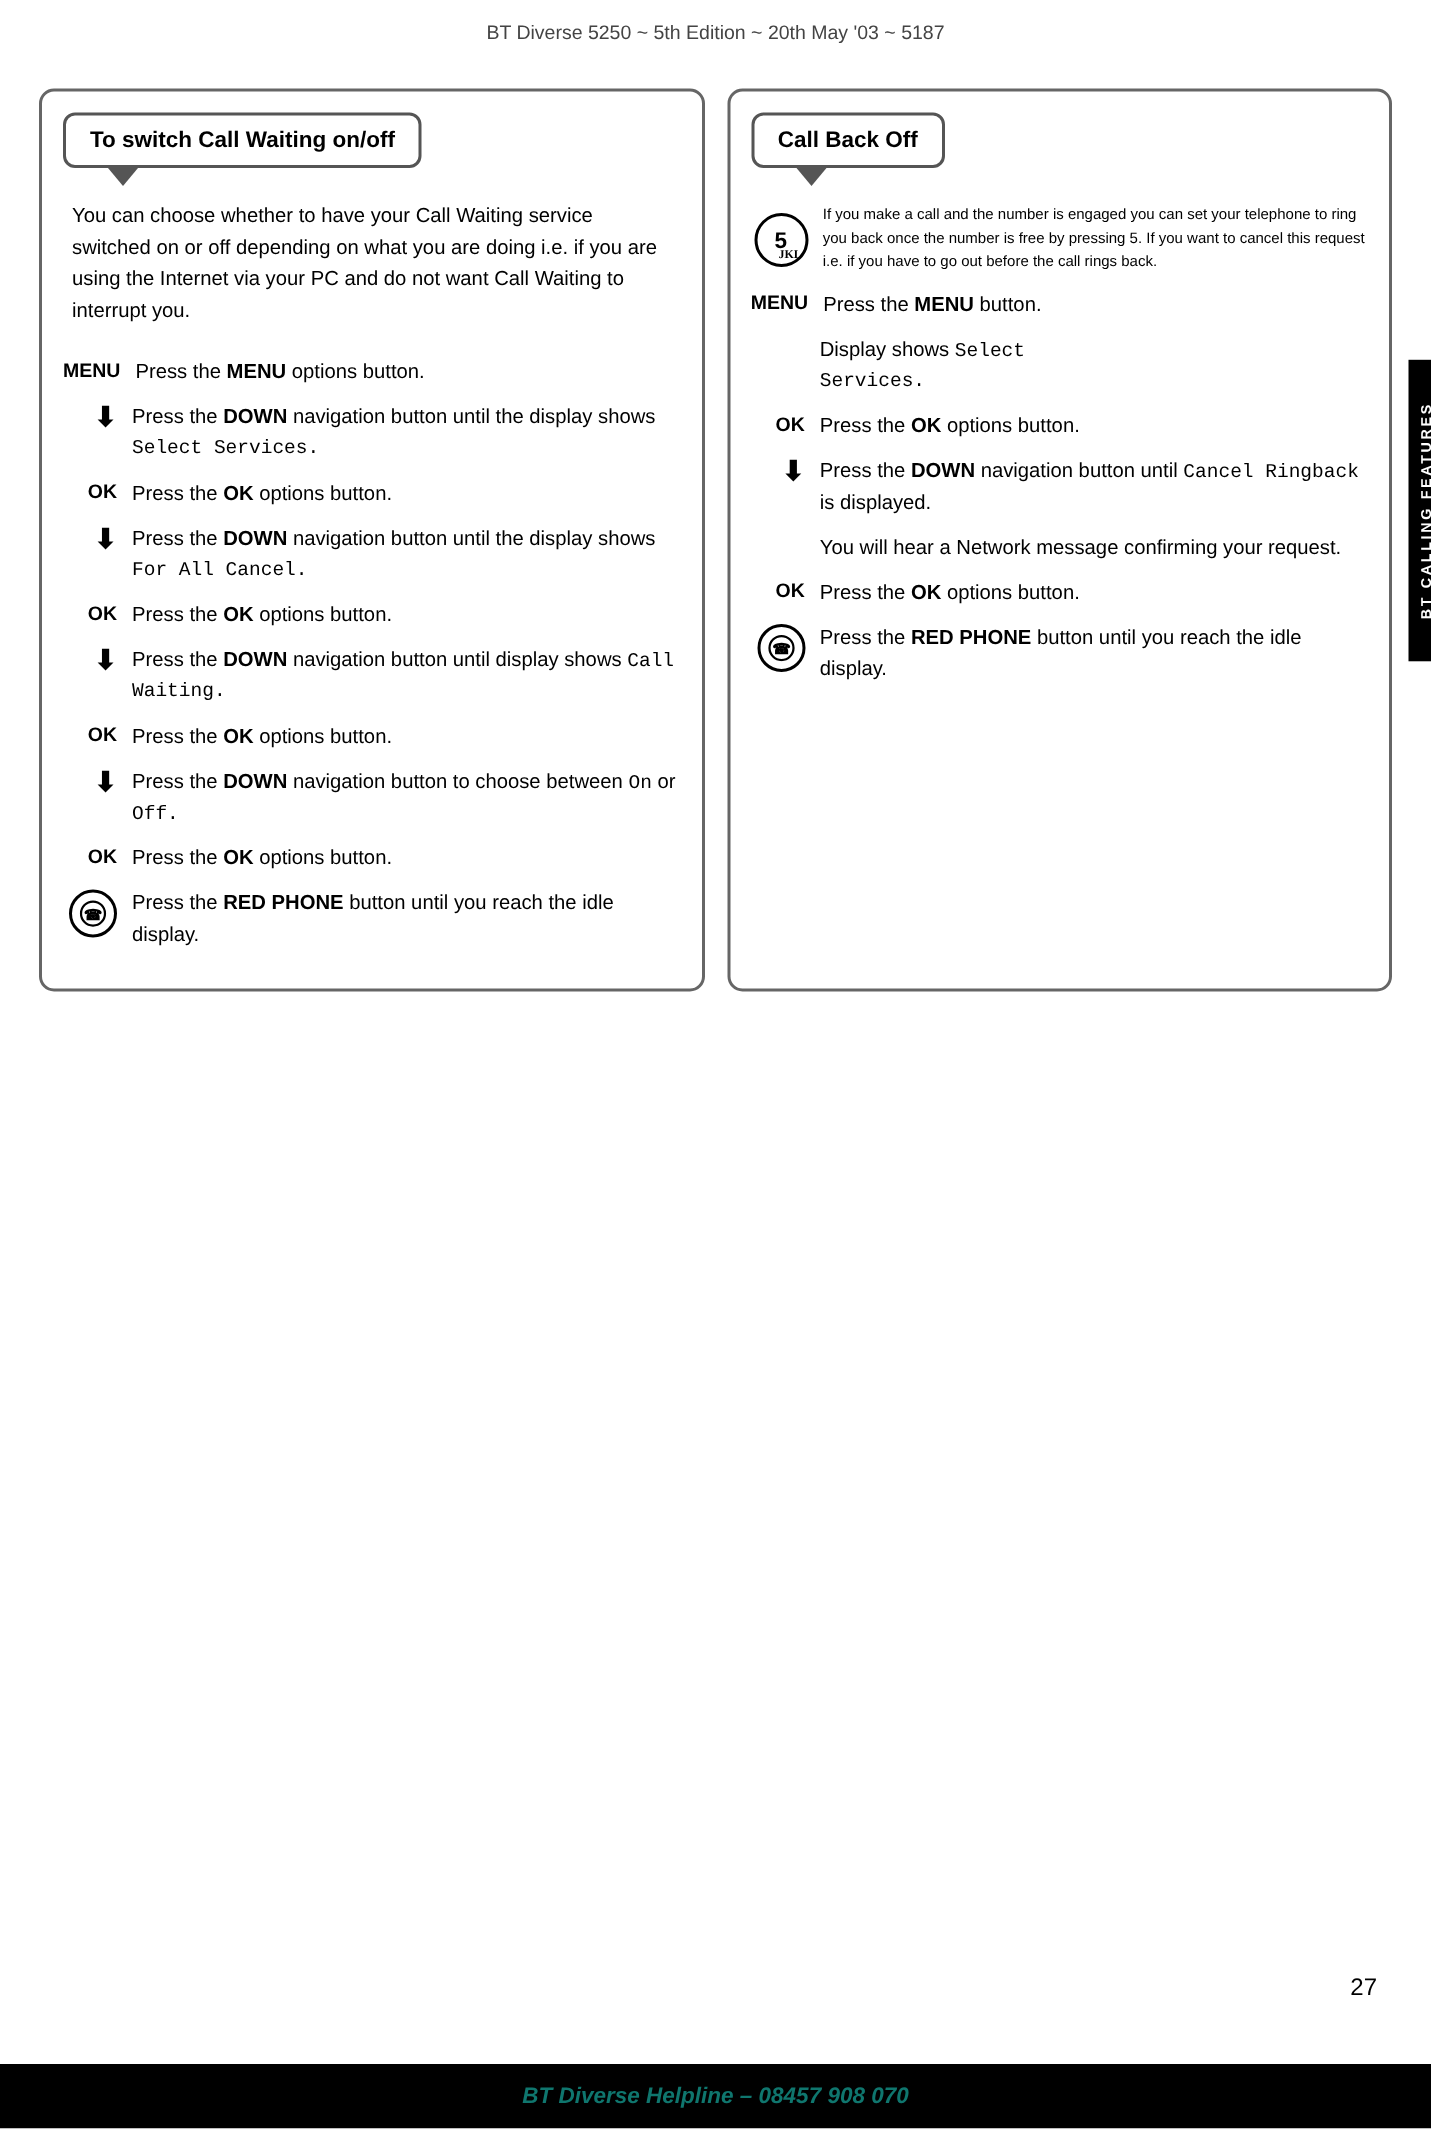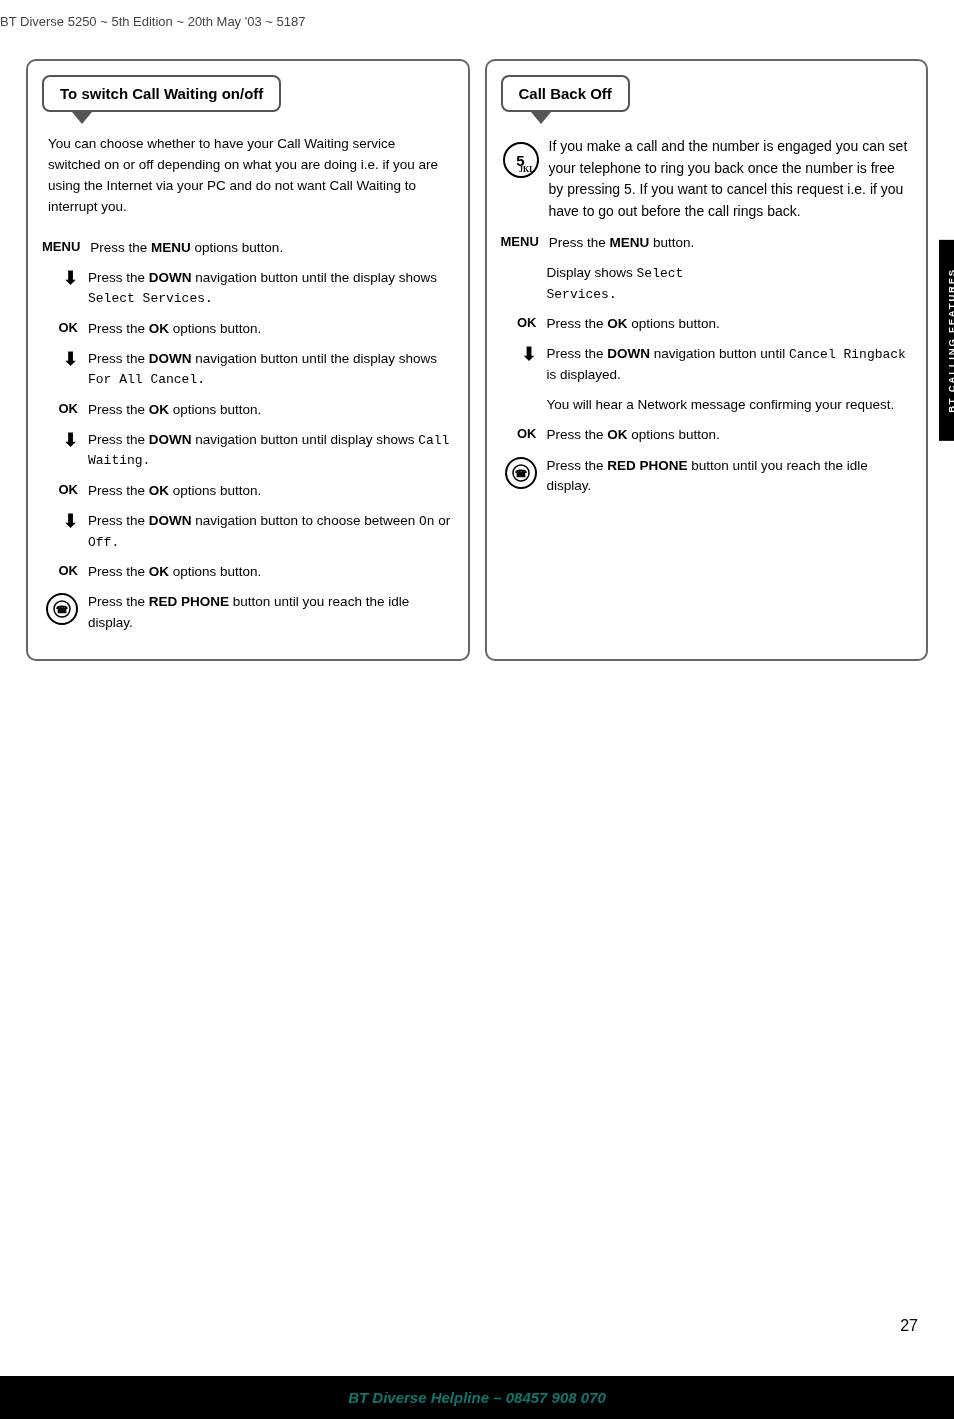--- a/index.html
+++ b/index.html
@@ -6,20 +6,21 @@
     body {
       font-family: Arial, sans-serif;
       font-size: 14px;
       background: #fff;
       color: #000;
       width: 954px;
       min-height: 1419px;
       position: relative;
     }
     .page-header {
+      text-align: center;
       padding: 14px 0 10px 0;
       font-size: 13px;
       color: #444;
     }
     .intro-text {
       font-size: 13.5px;
       line-height: 1.55;
       margin-bottom: 14px;
       padding: 0 10px;
     }
@@ -215,21 +216,21 @@
         <div style="width: 0; height: 0; border-left: 10px solid transparent; border-right: 10px solid transparent; border-top: 12px solid #555; margin: 0 0 0 30px;"></div>
       </div>
 
       <div style="display: flex; align-items: flex-start; padding: 12px 16px 6px 16px; gap: 10px;">
         <div style="flex-shrink:0; margin-top: 6px;">
           <div class="icon-5">
             5
             <span class="sub-label">JKL</span>
           </div>
         </div>
-        <div style="font-size: 14px; line-height: 1.55;">
+        <div style="font-size: 10px; line-height: 1.55;">
           <span>If you make a call and the number is engaged you can set your telephone to ring you back once the number is free by pressing 5. If you want to cancel this request i.e. if you have to go out before the call rings back.</span>
         </div>
       </div>
 
       <div style="padding: 4px 10px 0 10px;">
 
         <div class="step-row">
           <div class="step-label">MENU</div>
           <div class="step-text">Press the <strong>MENU</strong> button.</div>
         </div>

